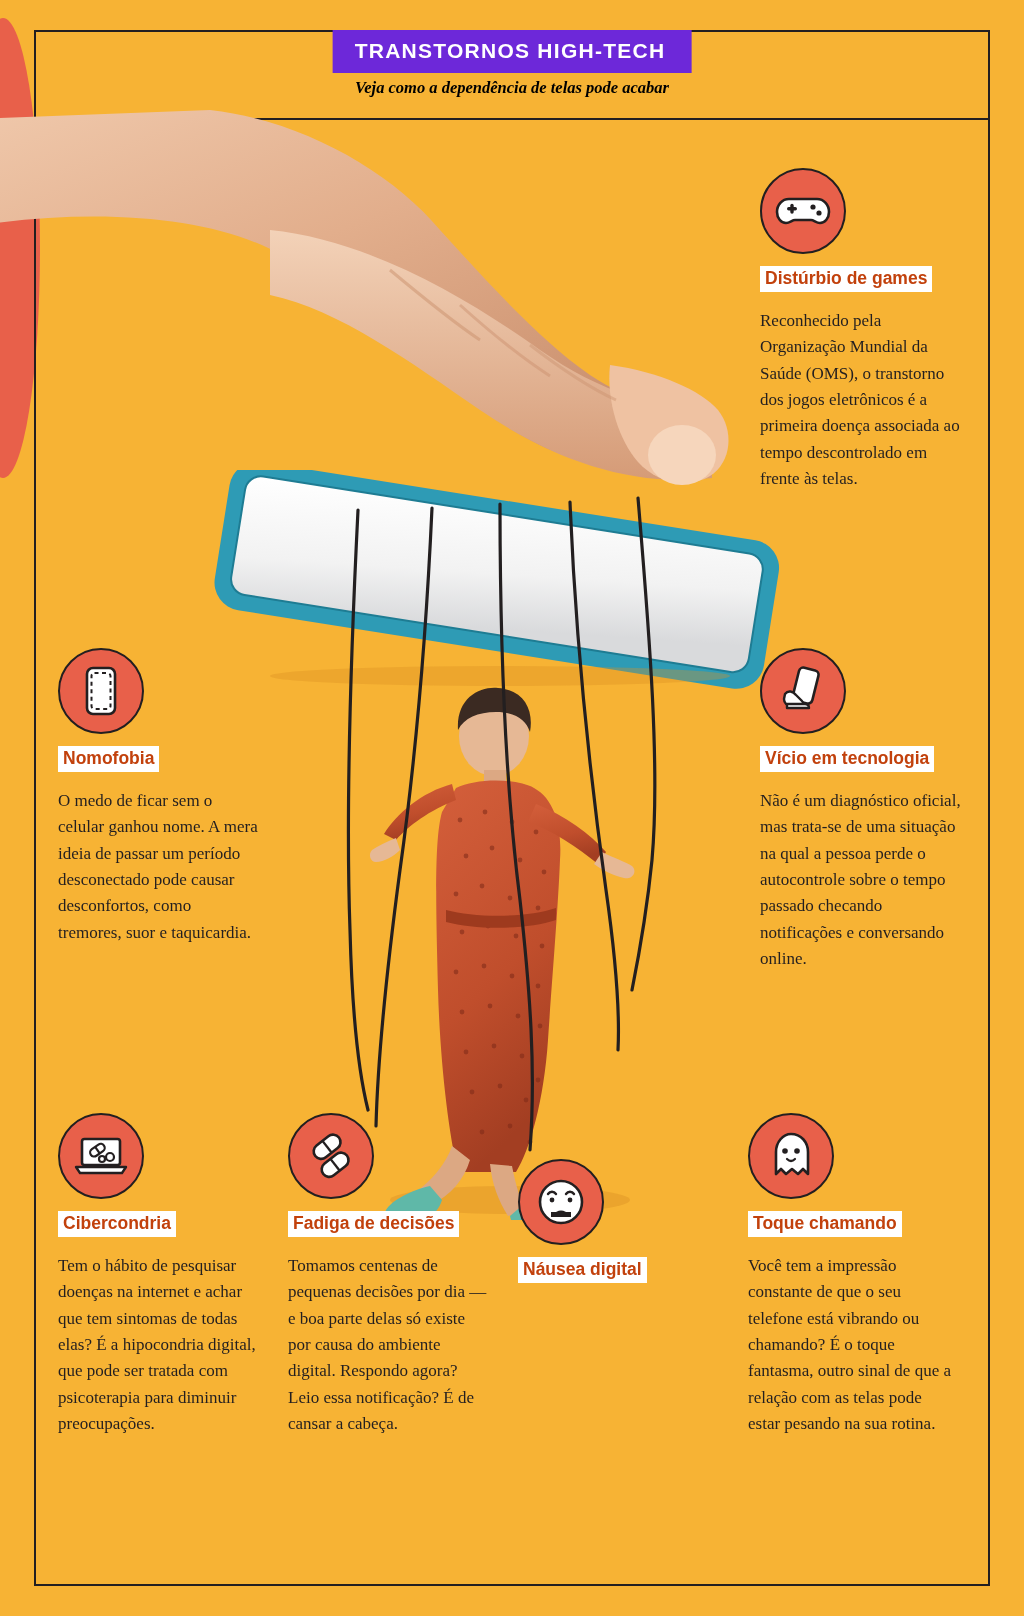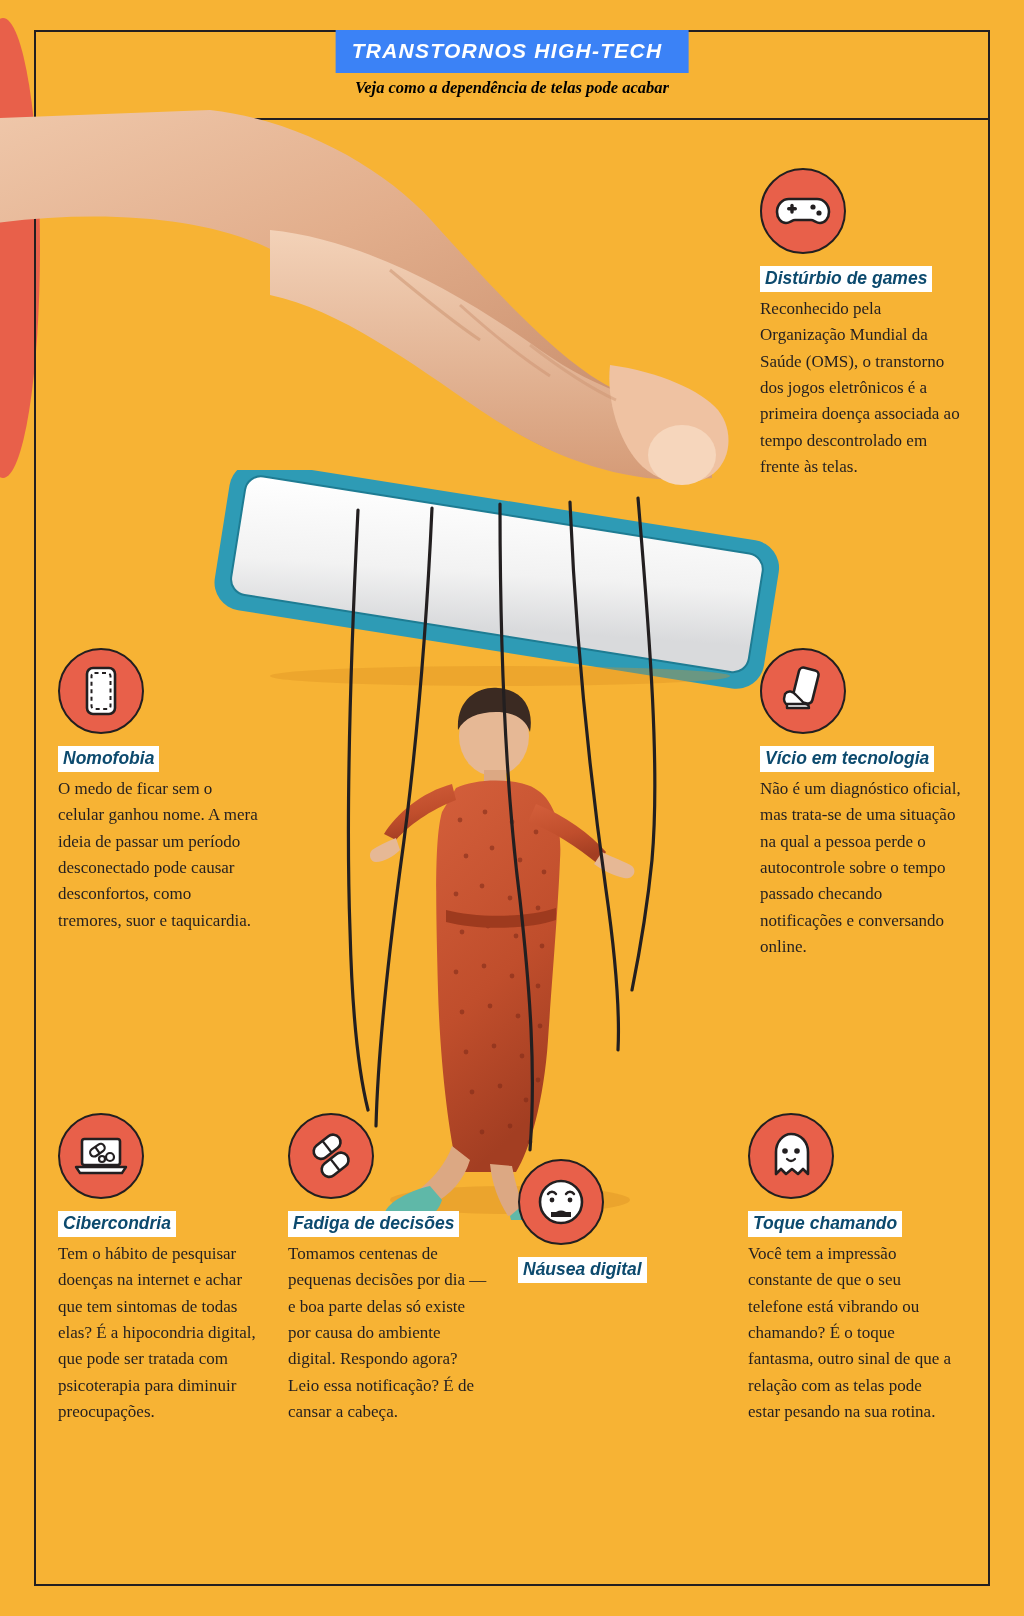--- a/index.html
+++ b/index.html
@@ -42,28 +42,27 @@
     height: 0;
     border-top: 2px solid #231f20;
   }
 
   
   .title-bar {
     position: absolute;
     left: 50%;
     transform: translateX(-50%);
     top: 30px;
-    background: #3b82f6;
+    background: #6d28d9;
     color: #ffffff;
     font-weight: bold;
     font-size: 21px;
     letter-spacing: 0.06em;
-    padding: 9px 26px 10px 16px;
+    padding: 9px 26px 10px 22px;
     white-space: nowrap;
-    font-style: italic;
   }
   .subtitle {
     position: absolute;
     left: 50%;
     transform: translateX(-50%);
     top: 78px;
     font-style: italic;
     font-size: 16.5px;
     color: #000000;
     white-space: nowrap;
@@ -136,33 +135,32 @@
     background: #E8604A;
     border: 2.5px solid #231f20;
     display: flex;
     align-items: center;
     justify-content: center;
     box-sizing: border-box;
   }
   .block-title {
     display: inline-block;
     background: #ffffff;
-    color: #0c4a6e;
+    color: #c2410c;
     font-weight: bold;
     font-size: 17.5px;
     padding: 2px 5px 3px 5px;
     margin-top: 12px;
     white-space: nowrap;
-    font-style: italic;
   }
   .block-body {
     font-size: 17px;
     line-height: 1.55;
     color: #231f20;
-    margin-top: 4px;
+    margin-top: 16px;
     font-family: "Liberation Serif", serif;
   }
 
   
   #block-games       { left: 760px; top: 168px;  width: 208px; }
   #block-nomofobia   { left: 58px;  top: 648px;  width: 200px; }
   #block-vicio       { left: 760px; top: 648px;  width: 205px; }
   #block-cibercondria{ left: 58px;  top: 1113px; width: 212px; }
   #block-fadiga      { left: 288px; top: 1113px; width: 200px; }
   #block-nausea      { left: 518px; top: 1159px; width: 205px; }

